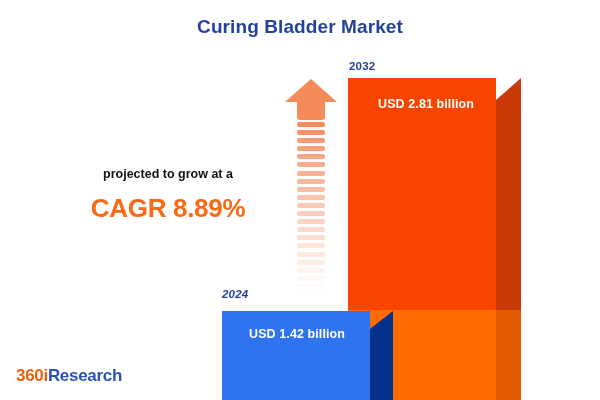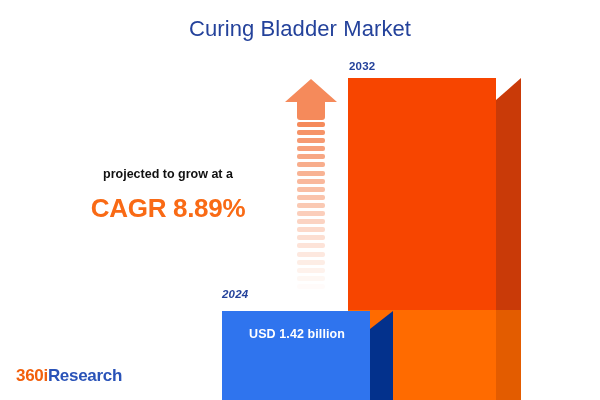--- a/index.html
+++ b/index.html
@@ -9,21 +9,21 @@
     font-family:"Liberation Sans", sans-serif;
     overflow:hidden;
     position:relative;
   }
   #canvas{position:absolute;inset:0;width:600px;height:400px;}
 
   
   .title{
     position:absolute;left:0;top:16px;width:600px;
     text-align:center;
-    font-size:22px;font-weight:normal;
+    font-size:19px;font-weight:bold;
     color:#24429B;
     letter-spacing:0.1px;
   }
 
   
   .statement{
     position:absolute;left:52px;top:166px;width:232px;
     text-align:center;
   }
   .statement .line{
@@ -154,20 +154,21 @@
     <div class="bar32-side"></div>
     <div class="bar32-front-lower"></div>
     <div class="bar32-side-lower"></div>
 
     <div class="bar24-front"></div>
     <div class="bar24-side"></div>
 
     <div class="yearlabel year32">2032</div>
     <div class="yearlabel year24">2024</div>
 
+    <div class="valuelabel val32">USD 2.81 billion</div>
     <div class="valuelabel val24">USD 1.42 billion</div>
   </div>
 
   <div class="statement">
     <div class="line">projected to grow at a</div>
     <div class="cagr">CAGR 8.89%</div>
   </div>
 
   <div class="logo">
     <span class="o">360i</span><span class="b">Research</span>

